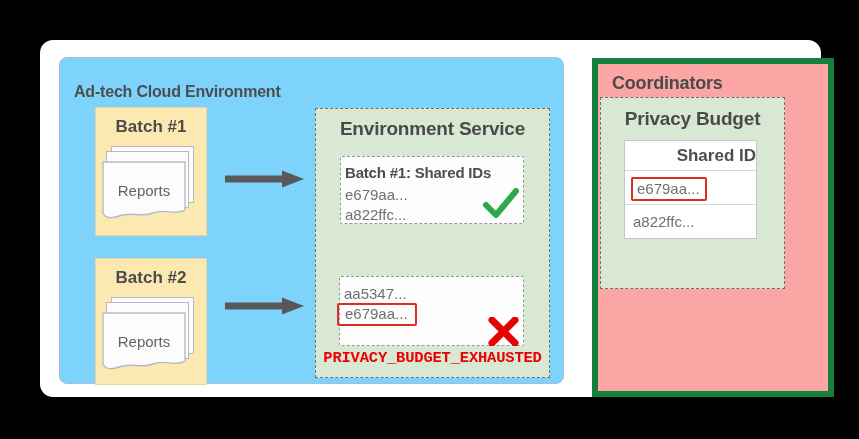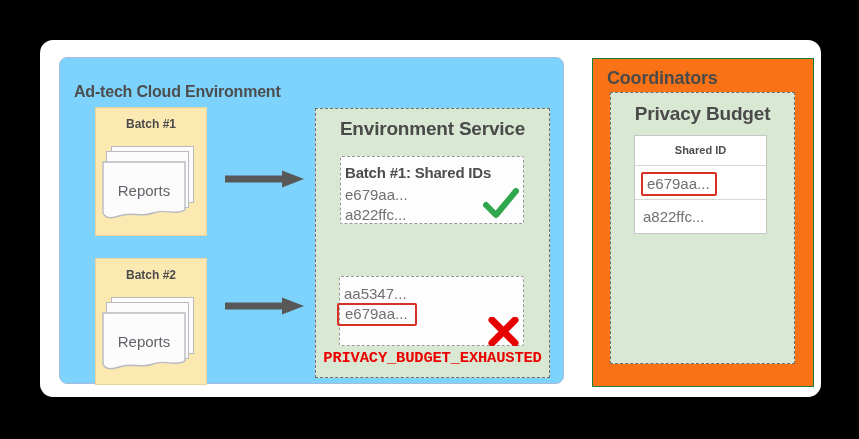--- a/index.html
+++ b/index.html
@@ -9,21 +9,21 @@
 
   
   .env-box{position:absolute;left:19px;top:17px;width:503px;height:325px;
            background:#7dd3fc;border:1px solid #aabbd9;border-radius:8px;}
   .env-title{position:absolute;left:14px;top:25px;font-size:16px;font-weight:700;
              color:#4d4d4d;letter-spacing:-0.2px;}
 
   .batch{position:absolute;width:110px;background:#fce9b2;border:1px solid #e9d49e;}
   .batch1{left:35px;top:49px;height:127px;}
   .batch2{left:35px;top:200px;height:125px;}
-  .batch-label{padding-top:9px;text-align:center;font-size:12px;font-weight:700;color:#4b4b4b;}
+  .batch-label{padding-top:9px;text-align:center;font-size:17px;font-weight:700;color:#4b4b4b;}
 
   .docstack{position:absolute;left:6px;top:37px;width:68px;height:78px;}
   .page{position:absolute;width:81px;height:55px;background:#fcfcfd;border:1.3px solid #b7bbc1;}
   .pA{left:9px;top:1px;}
   .pB{left:4px;top:6px;}
   .front-page{position:absolute;left:0;top:16px;}
   .reports-label{position:absolute;left:0;top:37px;width:84px;text-align:center;
                  font-size:15px;color:#5f6368;}
 
   .arrow{position:absolute;width:81px;height:18px;}
@@ -44,30 +44,30 @@
   .result-id{font-size:15px;color:#707070;line-height:20px;white-space:nowrap;}
   .check-icon{position:absolute;right:4px;top:31px;}
   .cross-icon{position:absolute;right:4px;top:40px;}
   .flagged{display:inline-block;border:2.6px solid #d93025;border-radius:2px;
            padding:0 7px 1px 6px;margin:-1px 0 -2px -7px;line-height:18px;}
   .error-label{position:absolute;left:0;right:0;top:240px;text-align:center;
                font-size:15.5px;font-weight:700;color:#ec0000;letter-spacing:-0.2px;font-family:Liberation Mono, monospace;}
 
   
   .coord-box{position:absolute;left:552px;top:18px;width:220px;height:327px;
-             background:#f97316;border:1px solid #15803d;}
+             background:#fca5a5;border:6px solid #15803d;padding-left:10px;}
   .coord-title{position:absolute;left:14px;top:9px;font-size:18px;font-weight:700;
                color:#4a4a4a;letter-spacing:-0.2px;}
-  .privacy-box{position:absolute;left:17px;top:33px;width:185px;height:272px;
+  .privacy-box{position:absolute;left:2px;top:33px;width:185px;height:192px;
                background:#d9e8d3;border:1.6px dashed #6e6e6e;box-sizing:border-box;}
   .privacy-title{position:absolute;left:0;right:0;top:10px;text-align:center;
                  font-size:19px;font-weight:700;color:#4a4a4a;letter-spacing:-0.2px;}
   .ptable{position:absolute;left:23px;top:42px;width:133px;background:#fff;
           border:1px solid #c6c6c6;box-sizing:border-box;}
-  .ptable-head{height:29px;line-height:29px;text-align:center;font-size:11px;
+  .ptable-head{height:29px;line-height:29px;text-align:right;font-size:17px;
                font-weight:700;color:#4d4d4d;border-bottom:1px solid #d8d8d8;}
   .ptable-row{height:33px;line-height:33px;padding-left:8px;font-size:15px;color:#707070;}
   .ptable-row.mid{border-bottom:1px solid #d8d8d8;}
   .flagged-cell{display:inline-block;border:2.6px solid #d93025;border-radius:2px;
                 padding:0 5px 1px 4px;margin-left:-2px;line-height:19px;vertical-align:middle;}
 </style>
 </head>
 <body>
 
 <div class="stage">

